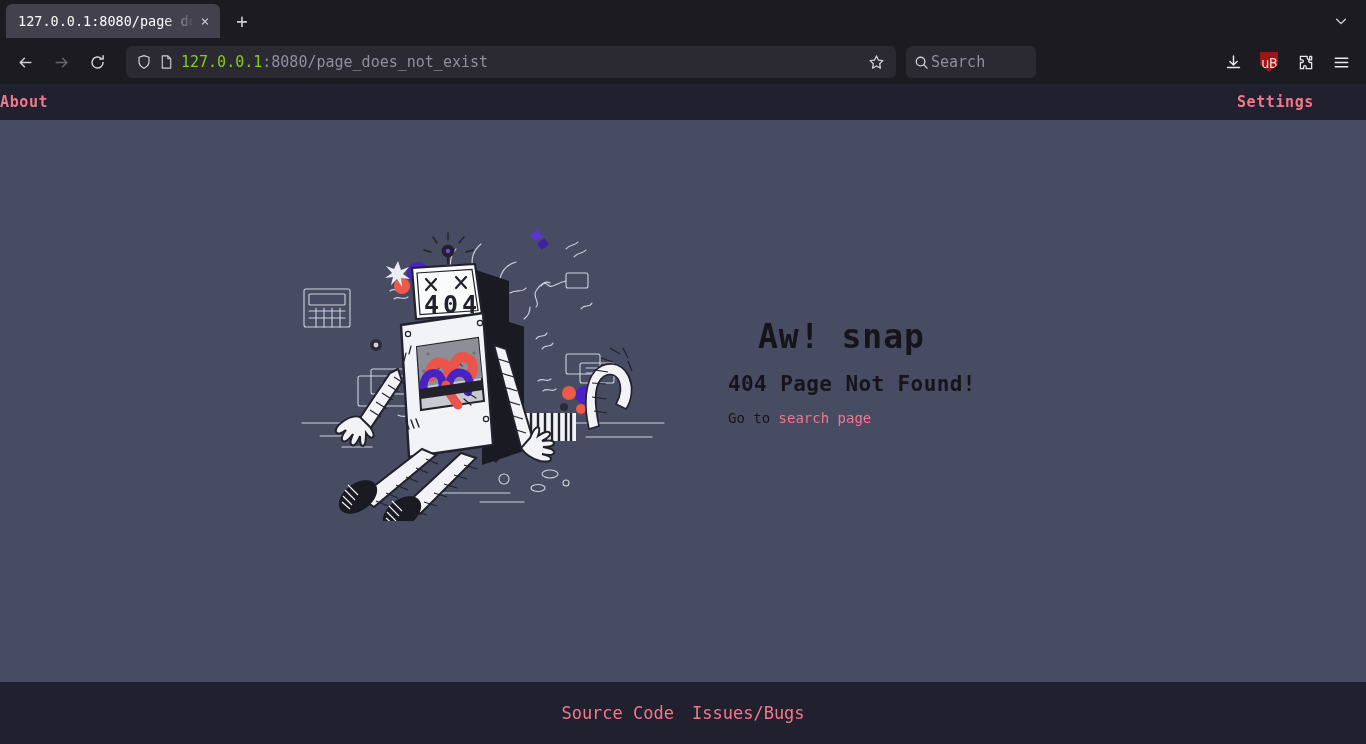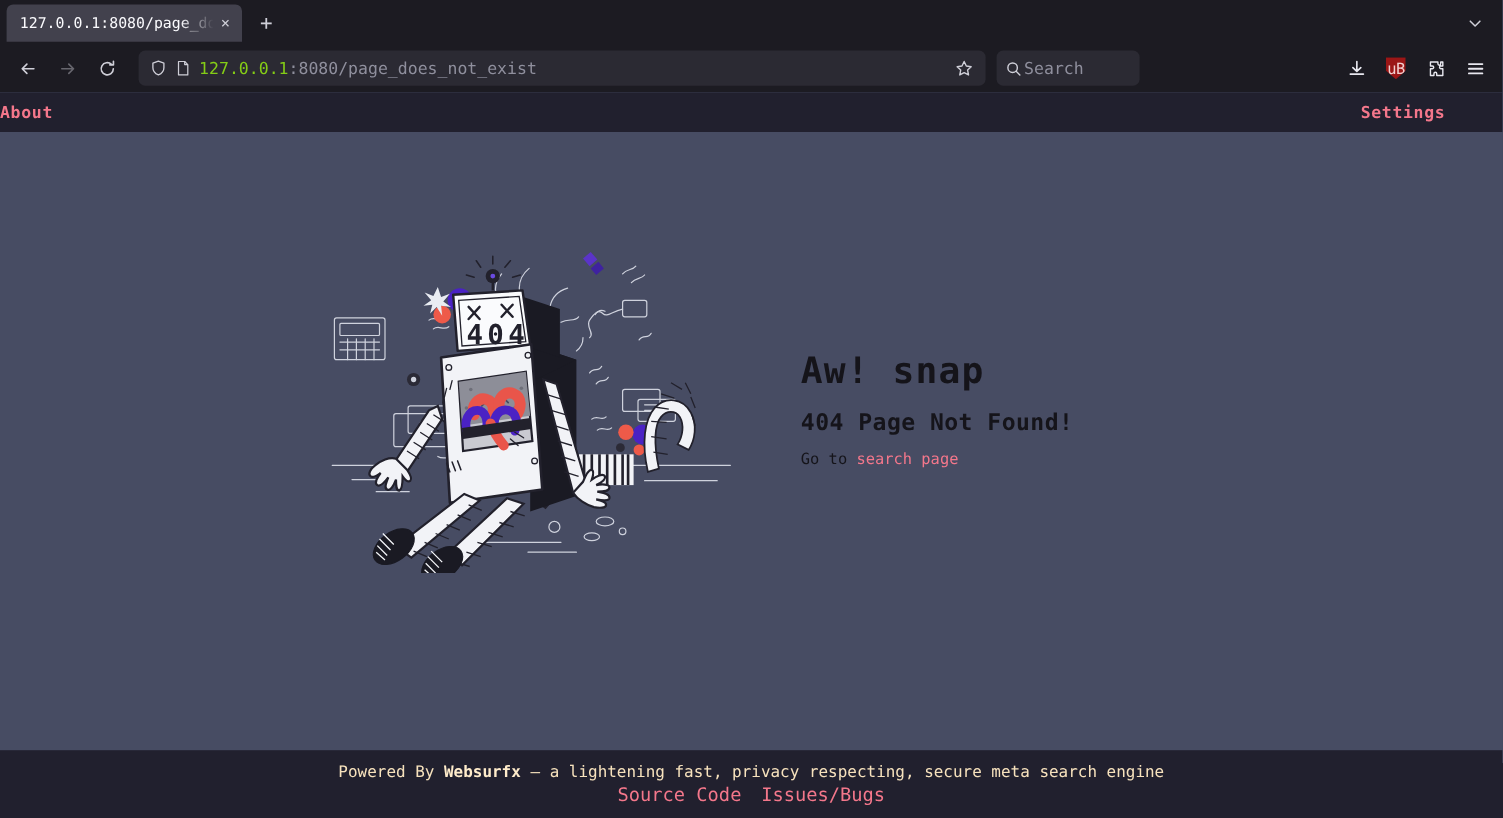--- a/index.html
+++ b/index.html
@@ -171,20 +171,21 @@
   .illus { width: 370px; height: 300px; flex: 0 0 auto; }
 
   .errbox { width: 340px; flex: 0 0 auto; }
   .err-title {
     font-size: 33px;
     font-weight: bold;
     color: #15141a;
     font-family: "DejaVu Sans Mono", monospace;
     letter-spacing: 1px;
     margin-bottom: 16px;
+    margin-left: 30px;
   }
   .err-sub {
     font-size: 21px;
     font-weight: bold;
     color: #15141a;
     font-family: "DejaVu Sans Mono", monospace;
     letter-spacing: .4px;
     margin-bottom: 14px;
   }
   .err-go { font-size: 14px; color: #15141a; font-family: "DejaVu Sans Mono", monospace; }
@@ -459,19 +460,18 @@
     </svg>
 
     <div class="errbox">
       <div class="err-title">Aw! snap</div>
       <div class="err-sub">404 Page Not Found!</div>
       <div class="err-go"><span>Go to </span><a href="#">search page</a></div>
     </div>
   </div>
 
   <div class="site-footer">
-    <div class="foot-line1"><span>Powered By </span><b>Websurfx</b><span> – a lightening fast, privacy respecting, secure meta search engine</span></div>
     <div class="foot-links">
       <a href="#">Source Code</a>
       <a href="#">Issues/Bugs</a>
     </div>
   </div>
 </div>
 
 </body></html>

